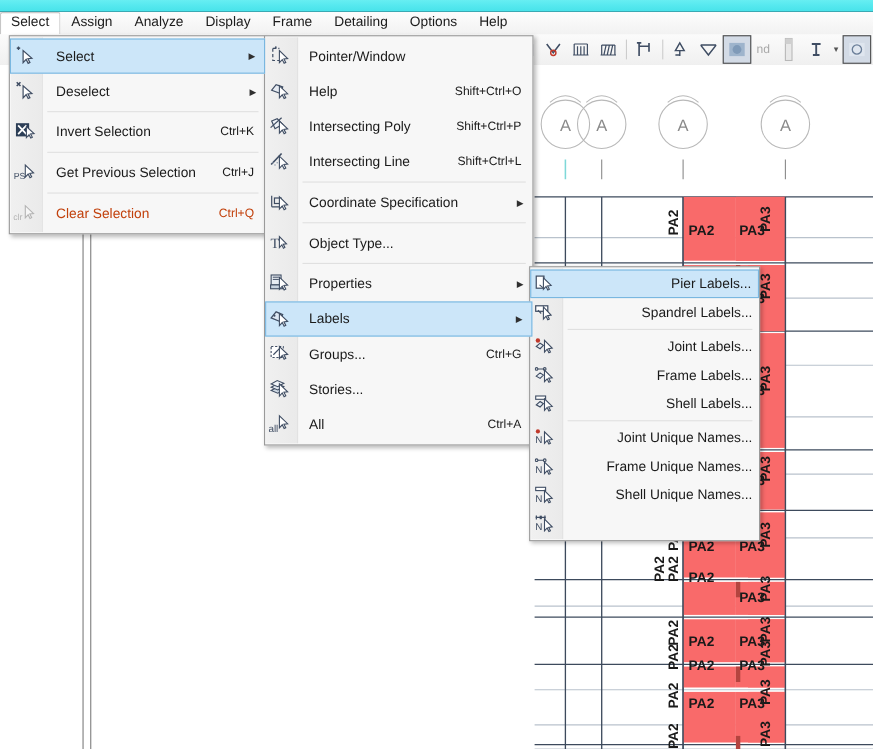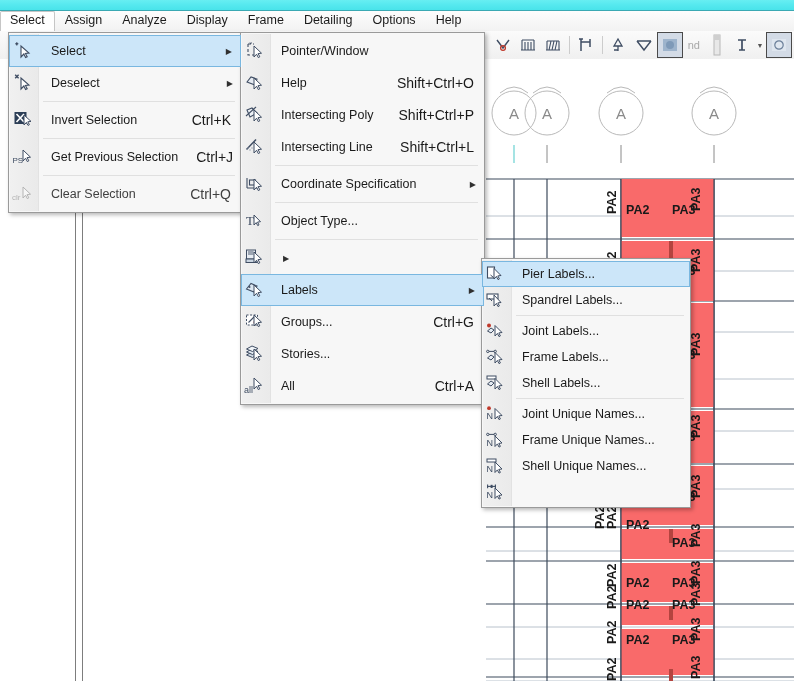--- a/index.html
+++ b/index.html
@@ -74,40 +74,40 @@
   }
   .menu-row{
     position:relative;display:flex;align-items:center;height:32px;
     padding:0 6px 0 0;cursor:default;z-index:2;
   }
   .menu-row.sel{
     background:#cce6f9;
     border:1px solid #79b7e0;
     box-sizing:border-box;
   }
-  .menu-row.disabled .m-label,.menu-row.disabled .m-accel{color:#404040;}
+  .menu-row.disabled .m-label,.menu-row.disabled .m-accel{color:#c2410c;}
   .m-icon{
     width:28px;min-width:28px;height:30px;display:flex;align-items:center;justify-content:center;
     color:#6d28d9;
   }
   .menu-row.sel .m-icon{margin-left:-1px;}
   .m-label{flex:1;padding-left:12px;font-size:12.5px;color:#1a1a1a;white-space:nowrap;}
-  .m-accel{font-size:14px;color:#1a1a1a;padding-left:18px;padding-right:4px;white-space:nowrap;}
+  .m-accel{font-size:11px;color:#1a1a1a;padding-left:18px;padding-right:4px;white-space:nowrap;}
   .m-arrow{font-size:8px;color:#303030;padding-left:14px;padding-right:2px;}
   .menu-sep{
     height:1px;background:#e0e0e0;margin:2px 6px 2px 34px;position:relative;z-index:2;
   }
 
   
   #menu-select{left:8px;top:32px;width:232px;}
   #menu-select .menu-row{height:32px;}
   #menu-select .m-label{padding-left:14px;}
 
   #menu-select-sub{left:240px;top:32px;width:243px;}
-  #menu-labels-sub{left:481px;top:258px;width:208px;}
+  #menu-labels-sub{left:481px;top:242px;width:208px;text-align:right;}
   #menu-labels-sub .menu-row{height:26px;}
 
   .kbd{letter-spacing:0px;}
 </style>
 </head>
 <body>
 
 <div id="titlebar"></div>
 
 <div id="menubar">
@@ -501,20 +501,21 @@
 
   <div class="menu-row">
     <span class="m-icon">
       <svg width="20" height="20" viewBox="0 0 20 20">
           <rect x="1.5" y="2" width="9" height="9" fill="#e8edf3" stroke="#3f4d63" stroke-width="1"></rect>
           <path d="M3 4 L8.5 4 M3 6 L8.5 6" stroke="#3f4d63" stroke-width="0.9"></path>
           <rect x="1" y="11" width="11" height="3.5" fill="#c9d4e0" stroke="#3f4d63" stroke-width="1"></rect>
           <path d="M9 4 L9 15 L11.6 12.2 L13.3 15.6 L14.8 14.8 L13.1 11.6 L16.5 11.2 Z" fill="#ffffff" stroke="#3f4d63" stroke-width="1"></path>
         </svg>
     </span>
+    <span class="m-label">Properties</span>
     <span class="m-arrow">▶</span>
   </div>
 
   <div class="menu-row sel">
     <span class="m-icon">
       <svg width="20" height="20" viewBox="0 0 20 20">
           <path d="M1.5 9 L6 3.5 L12 6 L9 12 Z" fill="#dce7f2" stroke="#3f4d63" stroke-width="1.1"></path>
           <circle cx="4.5" cy="7" r="1" fill="#3f4d63"></circle>
           <path d="M9 5 L9 16 L11.6 13.2 L13.3 16.6 L14.8 15.8 L13.1 12.6 L16.5 12.2 Z" fill="#ffffff" stroke="#3f4d63" stroke-width="1"></path>
         </svg>

